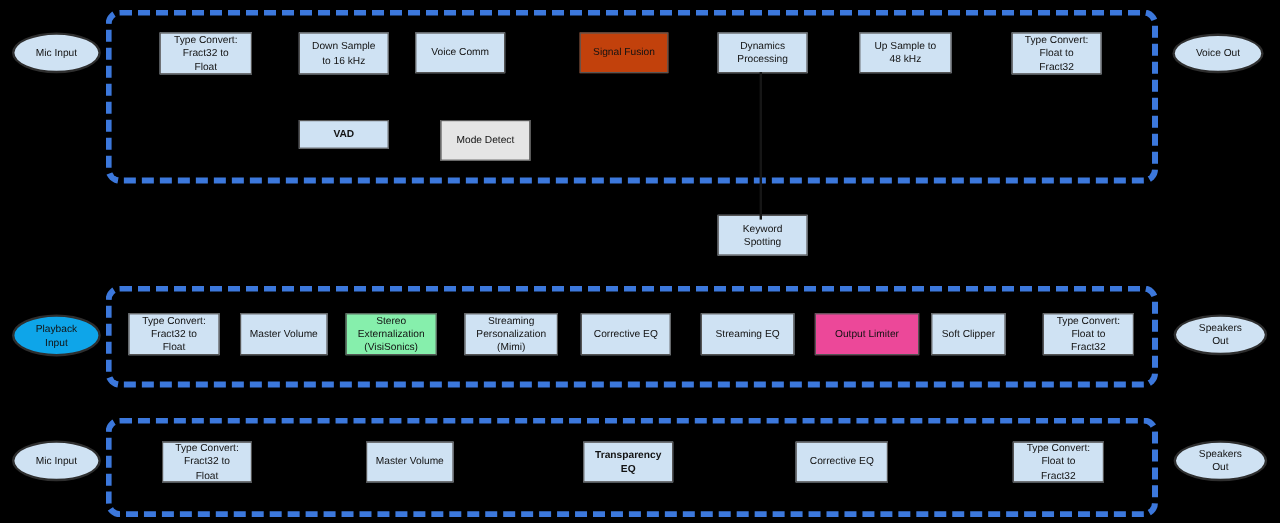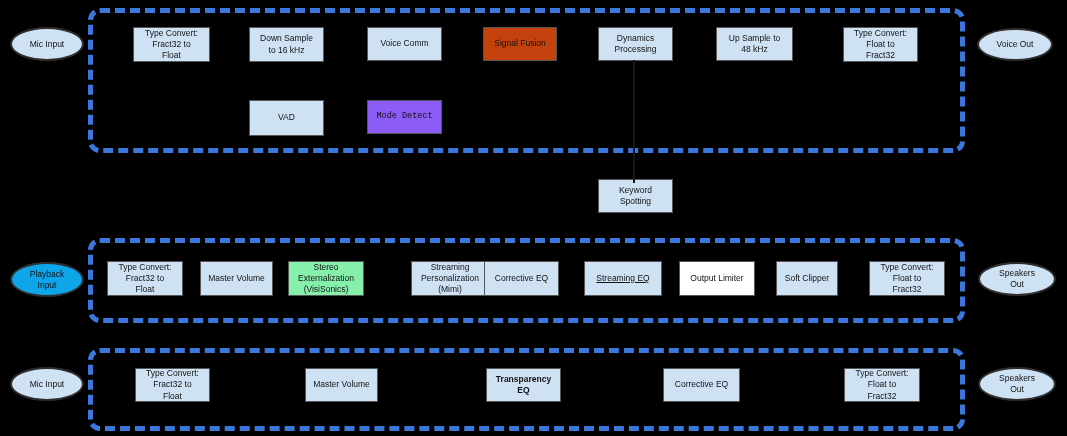--- a/index.html
+++ b/index.html
@@ -61,46 +61,46 @@
 <div class="stage" id="stage">
     <div class="group" style="left: 88px; top: 8px; width: 877px; height: 145px; border-color: rgb(60, 120, 220);"></div>
     <div class="group" style="left: 88px; top: 238px; width: 877px; height: 85px; border-color: rgb(60, 120, 220);"></div>
     <div class="group" style="left: 88px; top: 348px; width: 877px; height: 83px; border-color: rgb(60, 120, 220);"></div>
     <div class="connector" style="left: 633px; top: 60px; width: 2px; height: 123px; background: rgb(22, 22, 22);"></div>
     <div class="node" style="left: 133px; top: 27px; width: 77px; height: 35px; background: rgb(207, 226, 243); border-color: rgb(85, 85, 85);">Type Convert:
 Fract32 to
 Float</div>
     <div class="node" style="left: 249px; top: 27px; width: 75px; height: 35px; background: rgb(207, 226, 243); border-color: rgb(85, 85, 85);">Down Sample
 to 16 kHz</div>
-    <div class="node" style="left: 367px; top: 27px; width: 75px; height: 34px; background: rgb(207, 226, 243); border-color: rgb(85, 85, 85);">Voice Comm</div>
+    <div class="node" style="left: 346px; top: 27px; width: 75px; height: 34px; background: rgb(207, 226, 243); border-color: rgb(85, 85, 85);">Voice Comm</div>
     <div class="node" style="left: 483px; top: 27px; width: 74px; height: 34px; background: #c2410c; border-color: rgb(85, 85, 85);">Signal Fusion</div>
     <div class="node" style="left: 598px; top: 27px; width: 75px; height: 34px; background: rgb(207, 226, 243); border-color: rgb(85, 85, 85);">Dynamics
 Processing</div>
     <div class="node" style="left: 716px; top: 27px; width: 77px; height: 34px; background: rgb(207, 226, 243); border-color: rgb(85, 85, 85);">Up Sample to
 48 kHz</div>
     <div class="node" style="left: 843px; top: 27px; width: 75px; height: 35px; background: rgb(207, 226, 243); border-color: rgb(85, 85, 85);">Type Convert:
 Float to
 Fract32</div>
-    <div class="node" style="left: 249px; top: 100px; width: 75px; height: 36px; background: rgb(207, 226, 243); border-color: rgb(85, 85, 85);">VAD</div>
-    <div class="node" style="left: 367px; top: 100px; width: 75px; height: 34px; background: #8b5cf6; border-color: rgb(85, 85, 85); font-family: Liberation Mono, monospace;">Mode Detect</div>
+    <div class="node" style="left: 249px; top: 100px; width: 75px; height: 24px; background: rgb(207, 226, 243); border-color: rgb(85, 85, 85); font-weight: bold;">VAD</div>
+    <div class="node" style="left: 367px; top: 100px; width: 75px; height: 34px; background: #e5e5e5; border-color: rgb(85, 85, 85);">Mode Detect</div>
     <div class="node" style="left: 598px; top: 179px; width: 75px; height: 34px; background: rgb(207, 226, 243); border-color: rgb(85, 85, 85);">Keyword
 Spotting</div>
     <div class="node" style="left: 107px; top: 261px; width: 76px; height: 35px; background: rgb(207, 226, 243); border-color: rgb(85, 85, 85);">Type Convert:
 Fract32 to
 Float</div>
     <div class="node" style="left: 200px; top: 261px; width: 73px; height: 35px; background: rgb(207, 226, 243); border-color: rgb(85, 85, 85);">Master Volume</div>
     <div class="node" style="left: 288px; top: 261px; width: 76px; height: 35px; background: #86efac; border-color: rgb(85, 85, 85);">Stereo
 Externalization
 (VisiSonics)</div>
-    <div class="node" style="left: 387px; top: 261px; width: 78px; height: 35px; background: rgb(207, 226, 243); border-color: rgb(85, 85, 85); margin-left: 24px;">Streaming
+    <div class="node" style="left: 387px; top: 261px; width: 78px; height: 35px; background: rgb(207, 226, 243); border-color: rgb(85, 85, 85);">Streaming
 Personalization
 (Mimi)</div>
     <div class="node" style="left: 484px; top: 261px; width: 75px; height: 35px; background: rgb(207, 226, 243); border-color: rgb(85, 85, 85);">Corrective EQ</div>
-    <div class="node" style="left: 584px; top: 261px; width: 78px; height: 35px; background: rgb(207, 226, 243); border-color: rgb(85, 85, 85); text-decoration: underline;">Streaming EQ</div>
-    <div class="node" style="left: 679px; top: 261px; width: 76px; height: 35px; background: #ffffff; border-color: rgb(85, 85, 85);">Output Limiter</div>
+    <div class="node" style="left: 584px; top: 261px; width: 78px; height: 35px; background: rgb(207, 226, 243); border-color: rgb(85, 85, 85);">Streaming EQ</div>
+    <div class="node" style="left: 679px; top: 261px; width: 87px; height: 35px; background: #ec4899; border-color: rgb(85, 85, 85);">Output Limiter</div>
     <div class="node" style="left: 776px; top: 261px; width: 62px; height: 35px; background: rgb(207, 226, 243); border-color: rgb(85, 85, 85);">Soft Clipper</div>
     <div class="node" style="left: 869px; top: 261px; width: 76px; height: 35px; background: rgb(207, 226, 243); border-color: rgb(85, 85, 85);">Type Convert:
 Float to
 Fract32</div>
     <div class="node" style="left: 135px; top: 368px; width: 75px; height: 34px; background: rgb(207, 226, 243); border-color: rgb(85, 85, 85);">Type Convert:
 Fract32 to
 Float</div>
     <div class="node" style="left: 305px; top: 368px; width: 73px; height: 34px; background: rgb(207, 226, 243); border-color: rgb(85, 85, 85);">Master Volume</div>
     <div class="node" style="left: 486px; top: 368px; width: 75px; height: 34px; background: rgb(207, 226, 243); border-color: rgb(85, 85, 85); font-weight: bold;">Transparency
 EQ</div>

